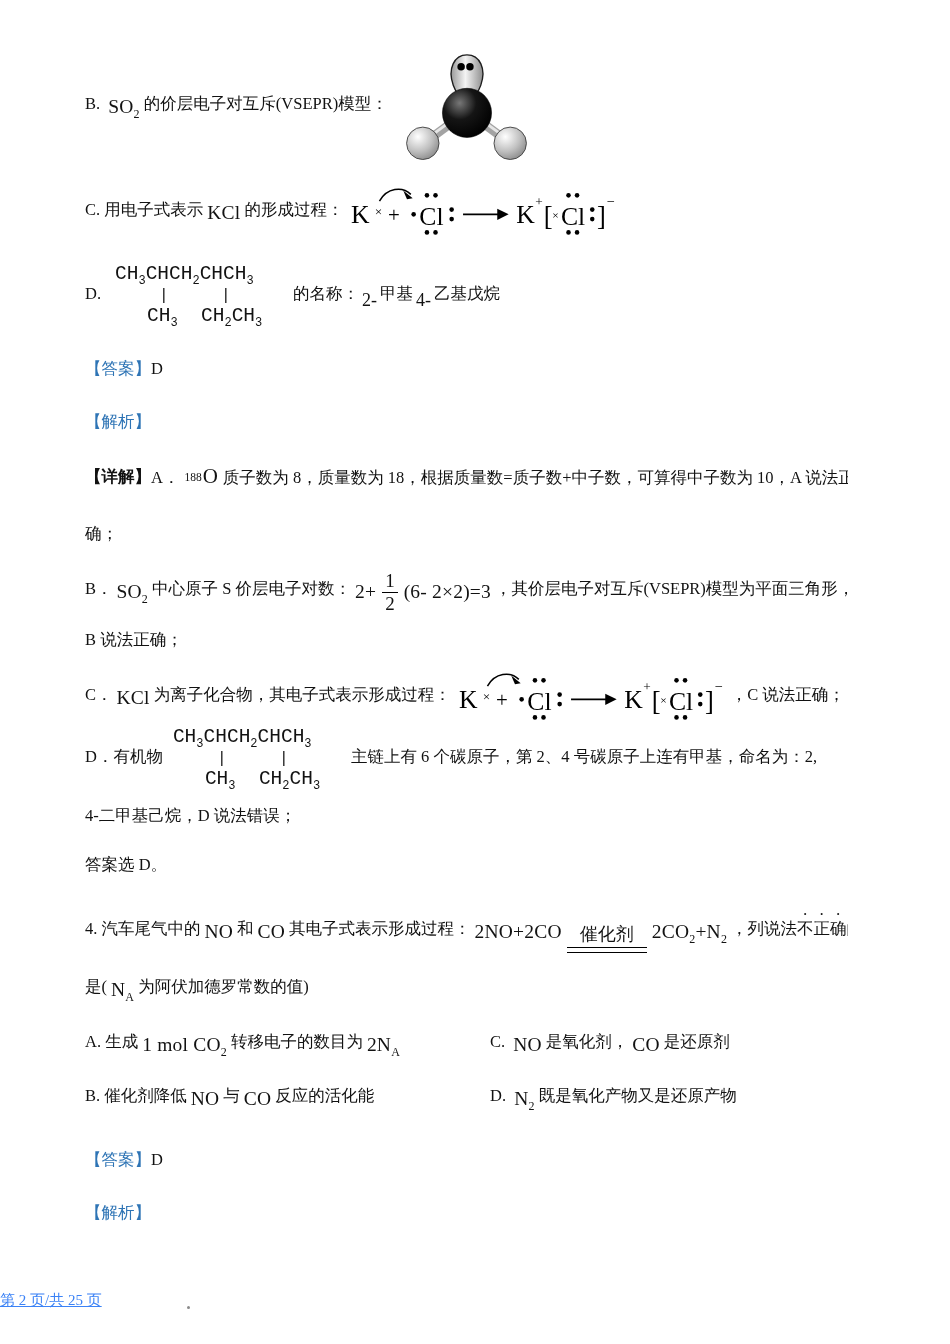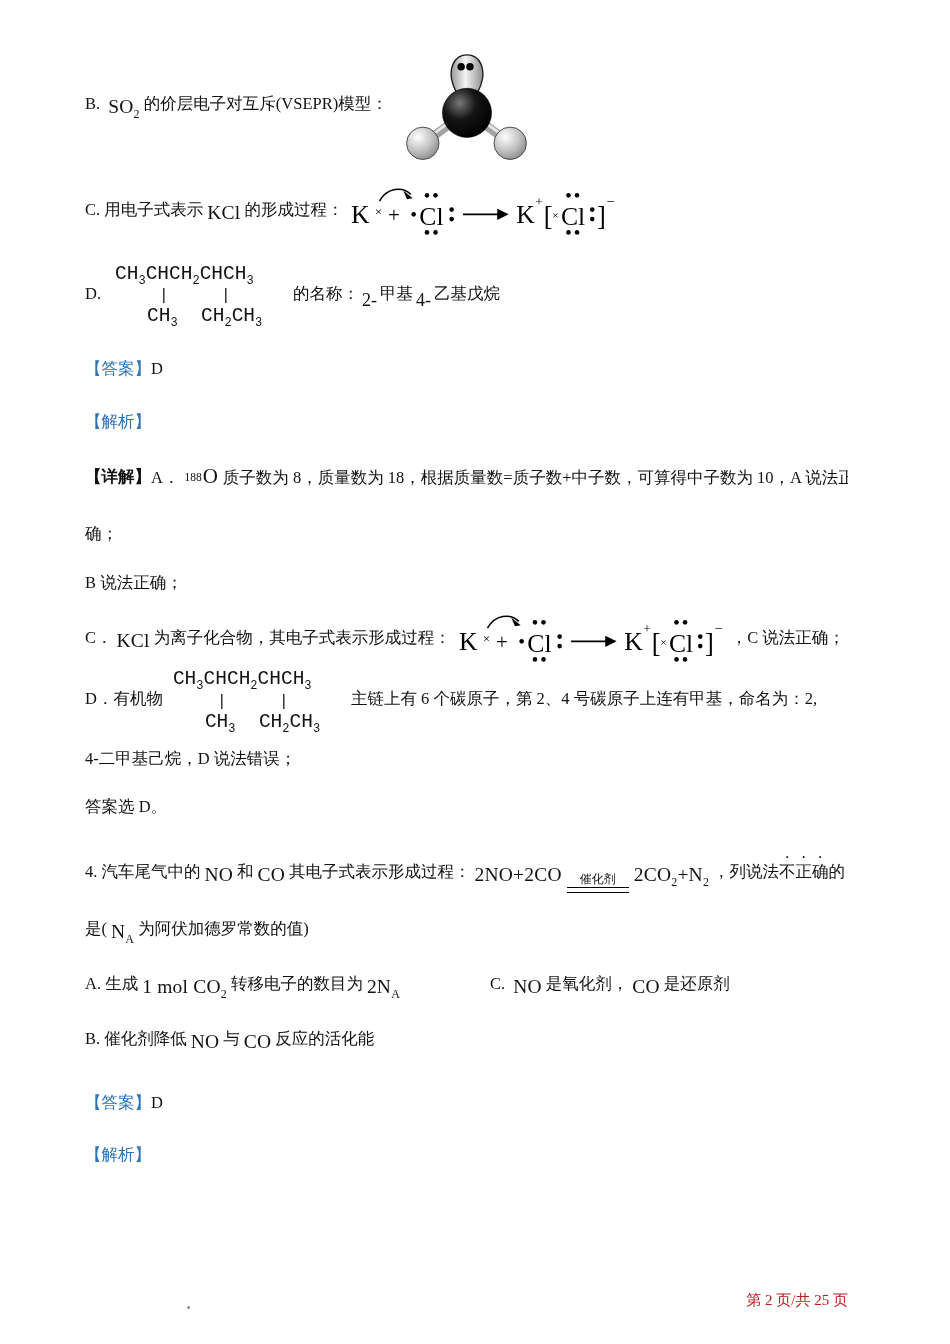--- a/index.html
+++ b/index.html
@@ -23,41 +23,41 @@
   .seg-emph{-webkit-text-emphasis:filled dot;text-emphasis:filled dot;
             -webkit-text-emphasis-position:over right;text-emphasis-position:over right;}
   .seg-frac{display:inline-flex;flex-direction:column;align-items:center;vertical-align:middle;
             position:relative;top:2px;font-family:"Liberation Serif",serif;font-size:19px;line-height:1.15;margin:0 2px;}
   .seg-frac .frac-top{border-bottom:1.3px solid #000;padding:0 3px;}
   .seg-isotope{display:inline-flex;align-items:center;position:relative;top:-2px;margin:0 5px;
                font-family:"Liberation Serif",serif;}
   .iso-col{display:flex;flex-direction:row;align-items:flex-end;font-size:11.5px;line-height:1.15;}
   .iso-sym{font-size:21px;margin-left:1px;}
   .seg-cat{display:inline-flex;flex-direction:column;align-items:center;vertical-align:-6px;margin:0 1px;}
-  .cat-label{font-size:12px;line-height:1.25;padding:0 13px;}
+  .cat-label{font-size:18px;line-height:1.25;padding:0 13px;font-family:Liberation Mono, monospace;}
   .cat-rule{align-self:stretch;height:6px;border-top:1.6px solid #000;border-bottom:1.6px solid #000;box-sizing:border-box;}
   .kcl-slot{display:inline-block;vertical-align:middle;margin:0 4px;}
   .kcl-svg{display:block;fill:#000;font-family:"Liberation Serif","DejaVu Serif",serif;}
   .molecule{vertical-align:middle;margin-left:10px;}
   
   .structfml{display:inline-block;vertical-align:middle;width:168px;margin:0 10px;position:relative;top:1px;
              font-family:Liberation Mono, monospace;font-size:19.5px;line-height:1.2;}
   .structfml sub{font-size:12px;}
   .sf-top{display:block;white-space:nowrap;}
   .sf-bars{display:block;height:17px;position:relative;font-size:16px;line-height:1;}
   .sf-bars .b1{position:absolute;left:44px;top:0;}
   .sf-bars .b2{position:absolute;left:106px;top:0;}
   .sf-bottom{display:block;height:25px;position:relative;white-space:nowrap;}
   .sf-bottom .bl{position:absolute;left:20px;margin-left:12px;}
   .sf-bottom .br{position:absolute;left:86px;}
   .dlabel{margin-right:4px;}
   .optgrid{display:grid;grid-template-columns:405px 1fr;row-gap:6px;margin-top:2px;}
   .optgrid .para{line-height:2.5;}
   .q4stem{margin-top:10px;}
-  .footer{position:absolute;left:0;right:0;bottom:34px;text-align:right;font-size:15px;color:#b91c1c;}
+  .footer{position:absolute;left:0;right:0;bottom:34px;text-align:left;font-size:15px;color:#3b82f6;text-decoration:underline;}
   .stray{position:absolute;left:187px;top:1306px;width:3px;height:3px;background:#8a8a8a;border-radius:50%;}
 </style>
 </head>
 <body>
 
 <div class="page">
   <div class="content">
 
     <p class="para rowB">
       <span><span>B. </span><span class="seg-chem">SO<sub>2</sub></span><span>的价层电子对互斥(VSEPR)模型：</span></span><svg class="molecule" width="138" height="110" viewBox="0 0 140 112" xmlns="http://www.w3.org/2000/svg">
@@ -149,20 +149,26 @@
       <span class="dl">【详解】</span><span><span>A．</span><span class="seg-isotope">
             <span class="iso-col">
               <span>18</span>
               <span>8</span>
             </span>
             <span class="iso-sym">O</span>
           </span><span>质子数为 8，质量数为 18，根据质量数=质子数+中子数，可算得中子数为 10，A 说法正确；</span></span>
     </p>
 
     <p class="para">
+      <span><span>B．</span><span class="seg-chem">SO<sub>2</sub></span><span>中心原子 S 价层电子对数：</span><span class="seg-chem">2+</span><span class="seg-frac">
+            <span class="frac-top">1</span>
+            <span class="frac-bot">2</span>
+          </span><span class="seg-chem">(6- 2×2)=3</span><span>，其价层电子对互斥(VSEPR)模型为平面三角形，</span></span>
+    </p>
+    <p class="para">
       <span>B 说法正确；</span>
     </p>
 
     <p class="para">
       <span><span>C．</span><span class="seg-chem">KCl</span><span>为离子化合物，其电子式表示形成过程：</span><span class="kcl-slot"><svg viewBox="0 0 286 60" width="272" height="57" class="kcl-svg">
               <text x="4" y="42" font-size="27">K</text>
               <text x="29" y="35" font-size="14">×</text>
               <text x="43" y="41" font-size="22">+</text>
               <circle cx="70" cy="33" r="2.4"></circle>
               <text x="76" y="44" font-size="27">Cl</text>
@@ -219,20 +225,21 @@
           </span><span class="seg-chem">2CO<sub>2</sub>+N<sub>2</sub></span><span>，列说法</span><span class="seg-emph">不正确</span><span>的</span></span>
     </p>
     <p class="para">
       <span><span>是(</span><span class="seg-chem">N<sub>A</sub></span><span>为阿伏加德罗常数的值)</span></span>
     </p>
 
     <div class="optgrid">
       <p class="para"><span><span>A. 生成</span><span class="seg-chem">1 mol CO<sub>2</sub></span><span>转移电子的数目为</span><span class="seg-chem">2N<sub>A</sub></span></span></p>
       <p class="para"><span><span>C. </span><span class="seg-chem">NO</span><span>是氧化剂，</span><span class="seg-chem">CO</span><span>是还原剂</span></span></p>
       <p class="para"><span><span>B. 催化剂降低</span><span class="seg-chem">NO</span><span>与</span><span class="seg-chem">CO</span><span>反应的活化能</span></span></p>
+      <p class="para"><span><span>D. </span><span class="seg-chem">N<sub>2</sub></span><span>既是氧化产物又是还原产物</span></span></p>
     </div>
 
     <p class="para ans1">
       <span class="blue" style="color: rgb(46, 116, 181);">【答案】</span><span>D</span>
     </p>
     <p class="para ans2">
       <span class="blue" style="color: rgb(46, 116, 181);">【解析】</span>
     </p>
 
   </div>

